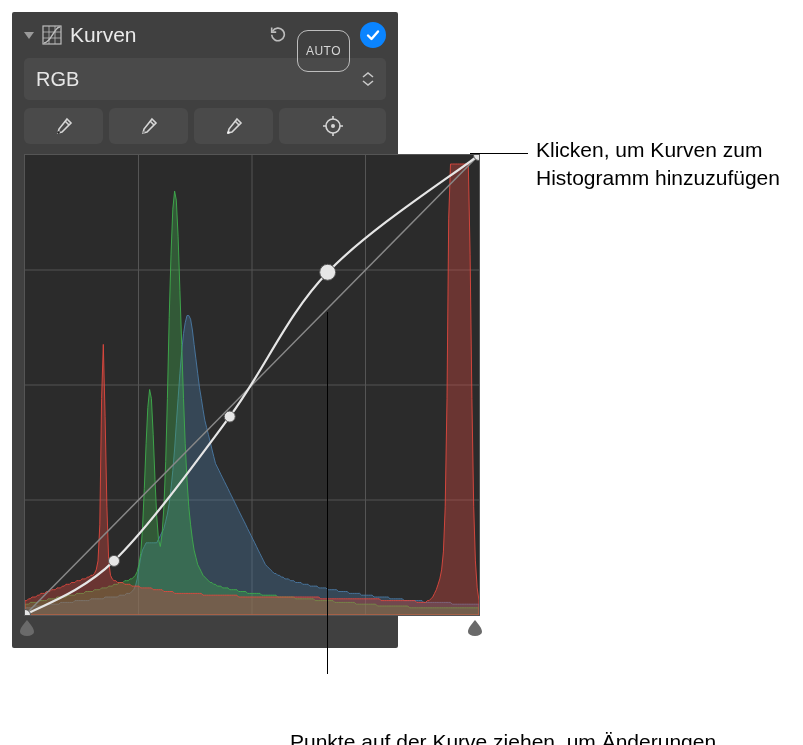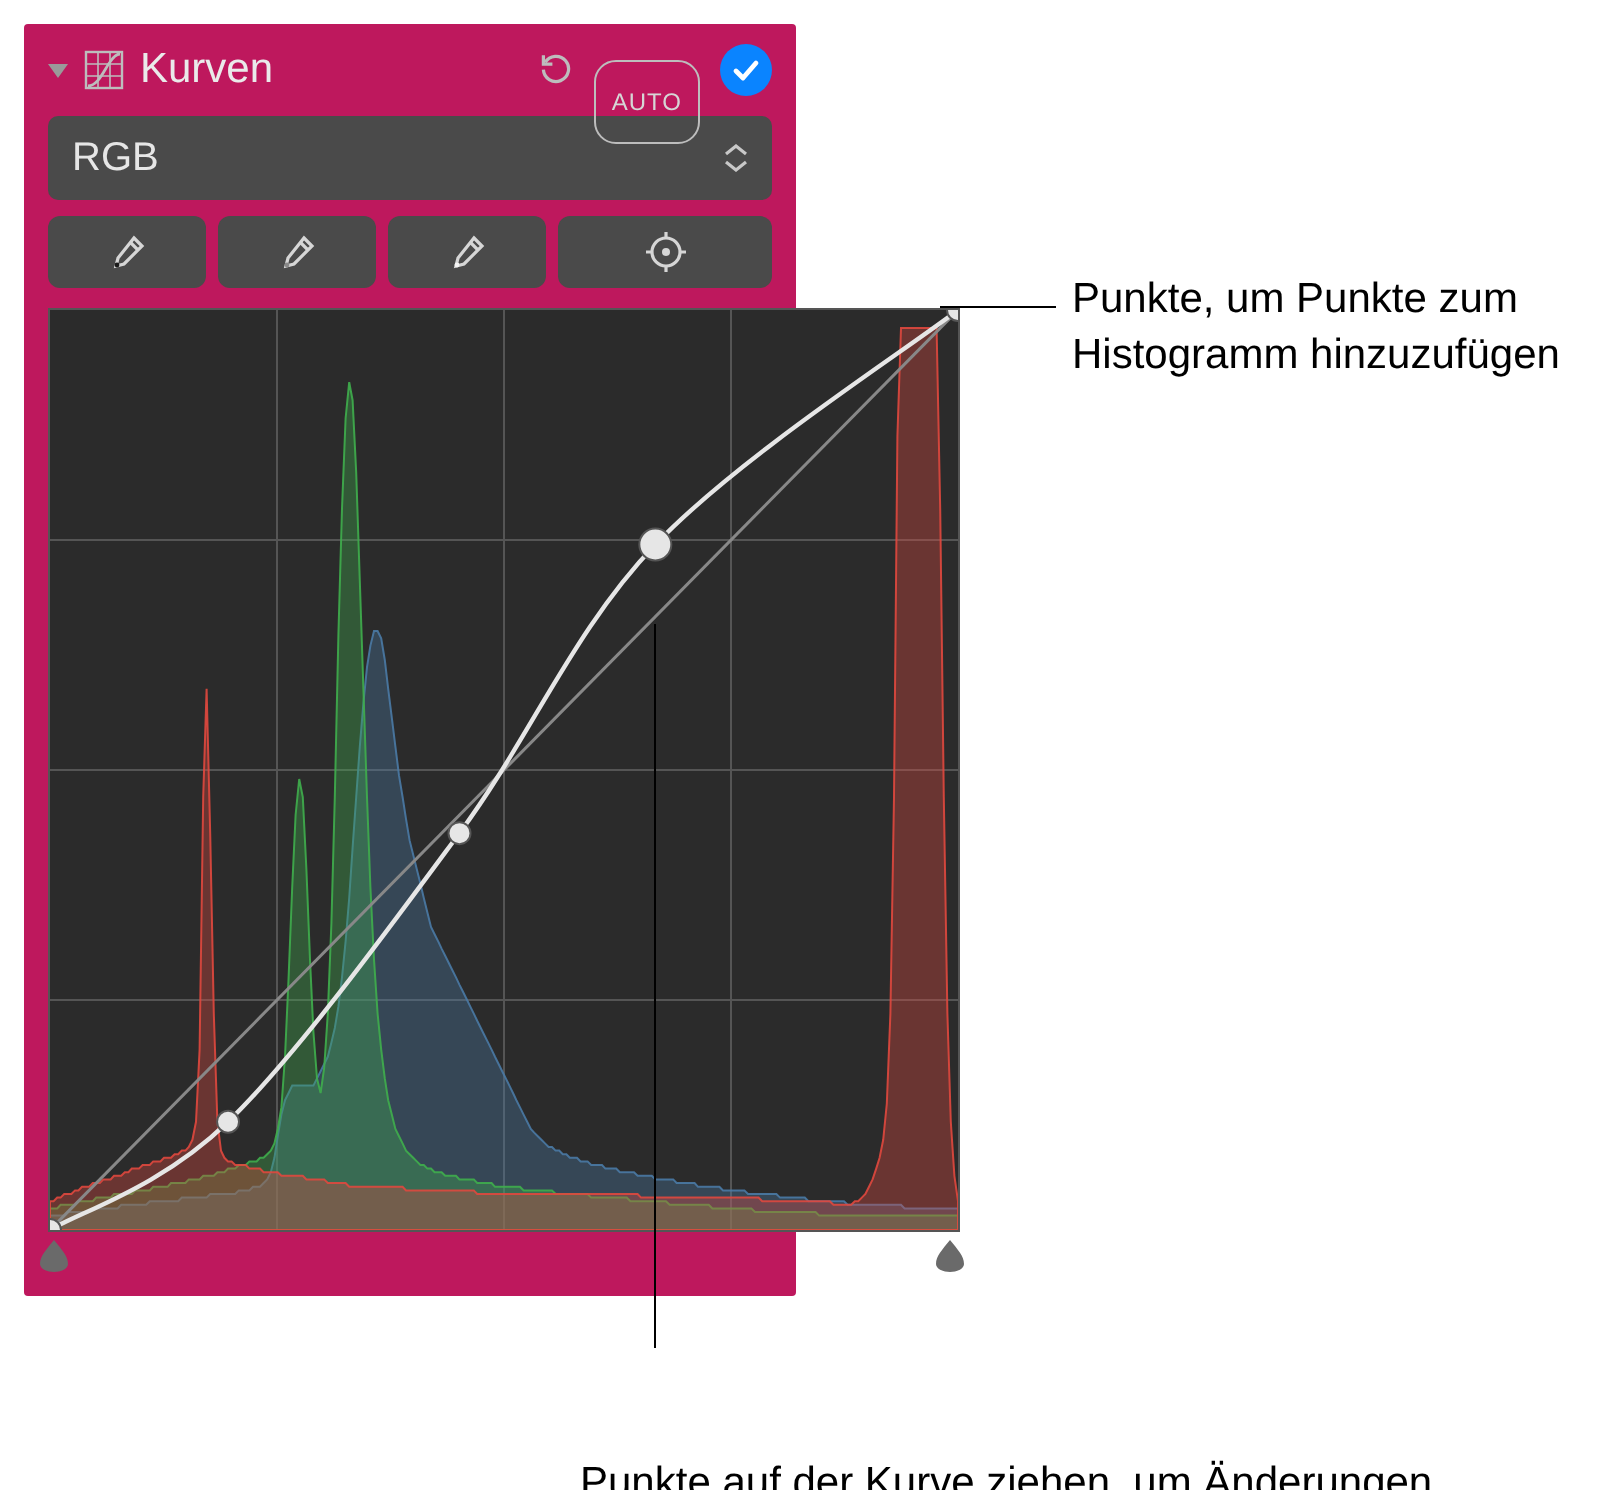--- a/index.html
+++ b/index.html
@@ -9,21 +9,21 @@
     font-family: -apple-system, "Helvetica Neue", Helvetica, Arial, sans-serif;
     width: 803px;
     height: 745px;
     position: relative;
   }
   .panel {
     position: absolute;
     left: 12px;
     top: 12px;
     width: 386px;
-    background: #be185d;
+    background: #404040;
     border-radius: 2px;
     color: #e6e6e6;
     padding: 6px 12px 10px 12px;
     box-sizing: border-box;
   }
   .header {
     display: flex;
     align-items: center;
     height: 34px;
     gap: 8px;
@@ -236,17 +236,17 @@
       <div class="slider-handle" style="left:444px">
         <svg width="14" height="16" viewBox="0 0 14 16">
             <path d="M7 0 C3 5 0 8 0 12 A7 4 0 0 0 14 12 C14 8 11 5 7 0 Z" fill="#6a6a6a"></path>
           </svg>
       </div>
     </div>
   </div>
 
 </div>
 
-<div class="callout right">Punkte, um Punkte zum Histogramm hinzuzufügen</div>
+<div class="callout right">Klicken, um Kurven zum Histogramm hinzuzufügen</div>
 <div class="callout bottom">Punkte auf der Kurve ziehen, um Änderungen vorzunehmen</div>
 
 <div class="leader" style="left:470px; top:153px; width:58px; height:1px;"></div>
 <div class="leader" style="left:327px; top:312px; width:1px; height:362px;"></div>
 
 </body></html>

